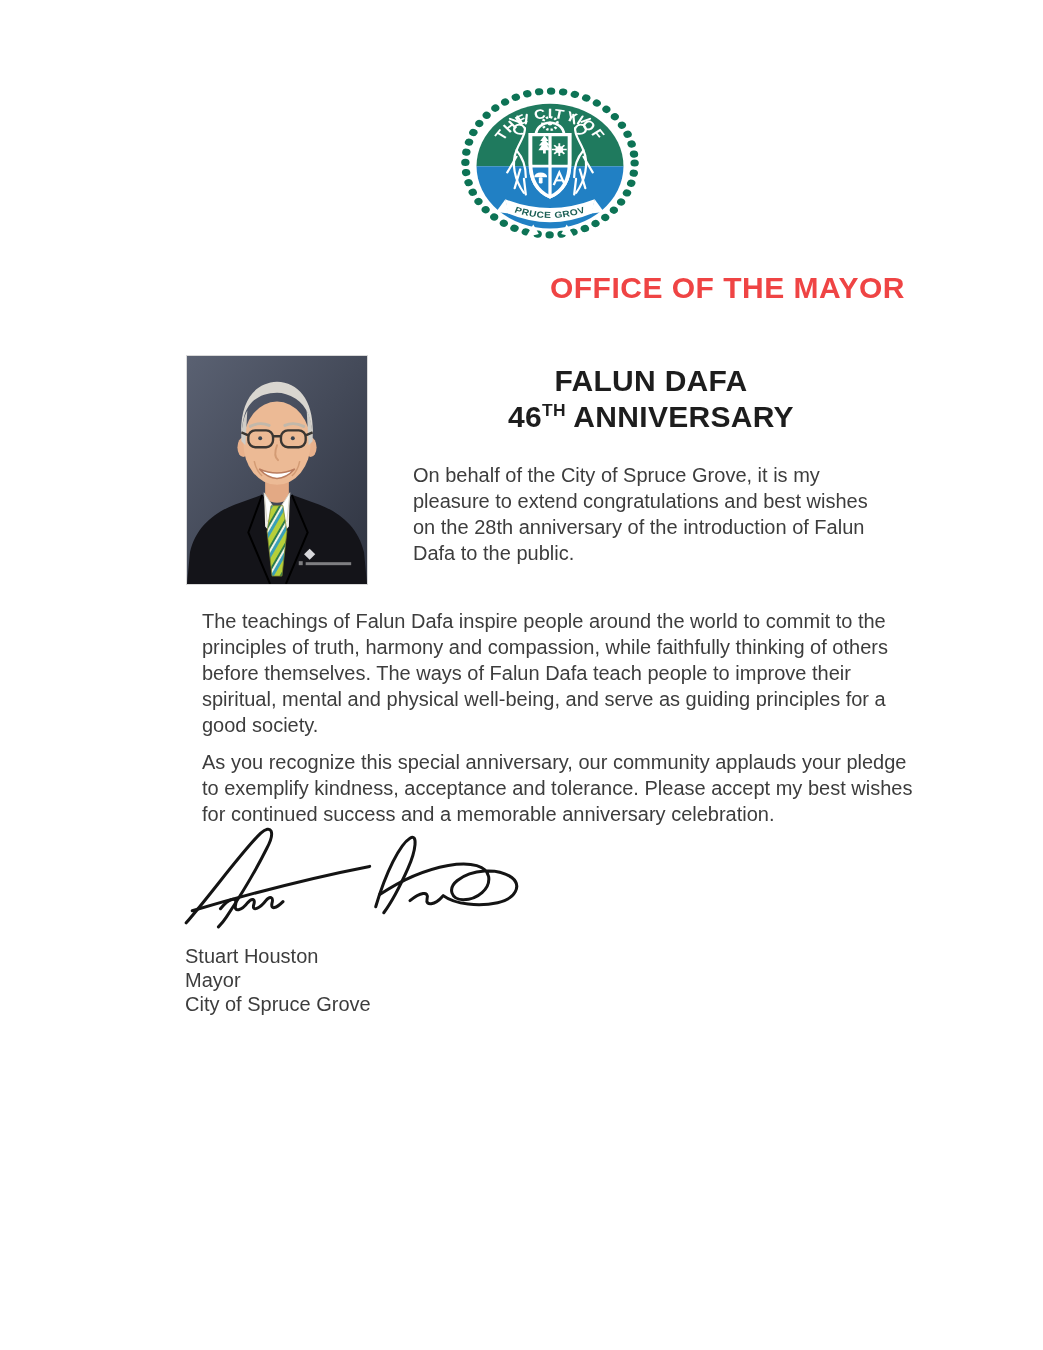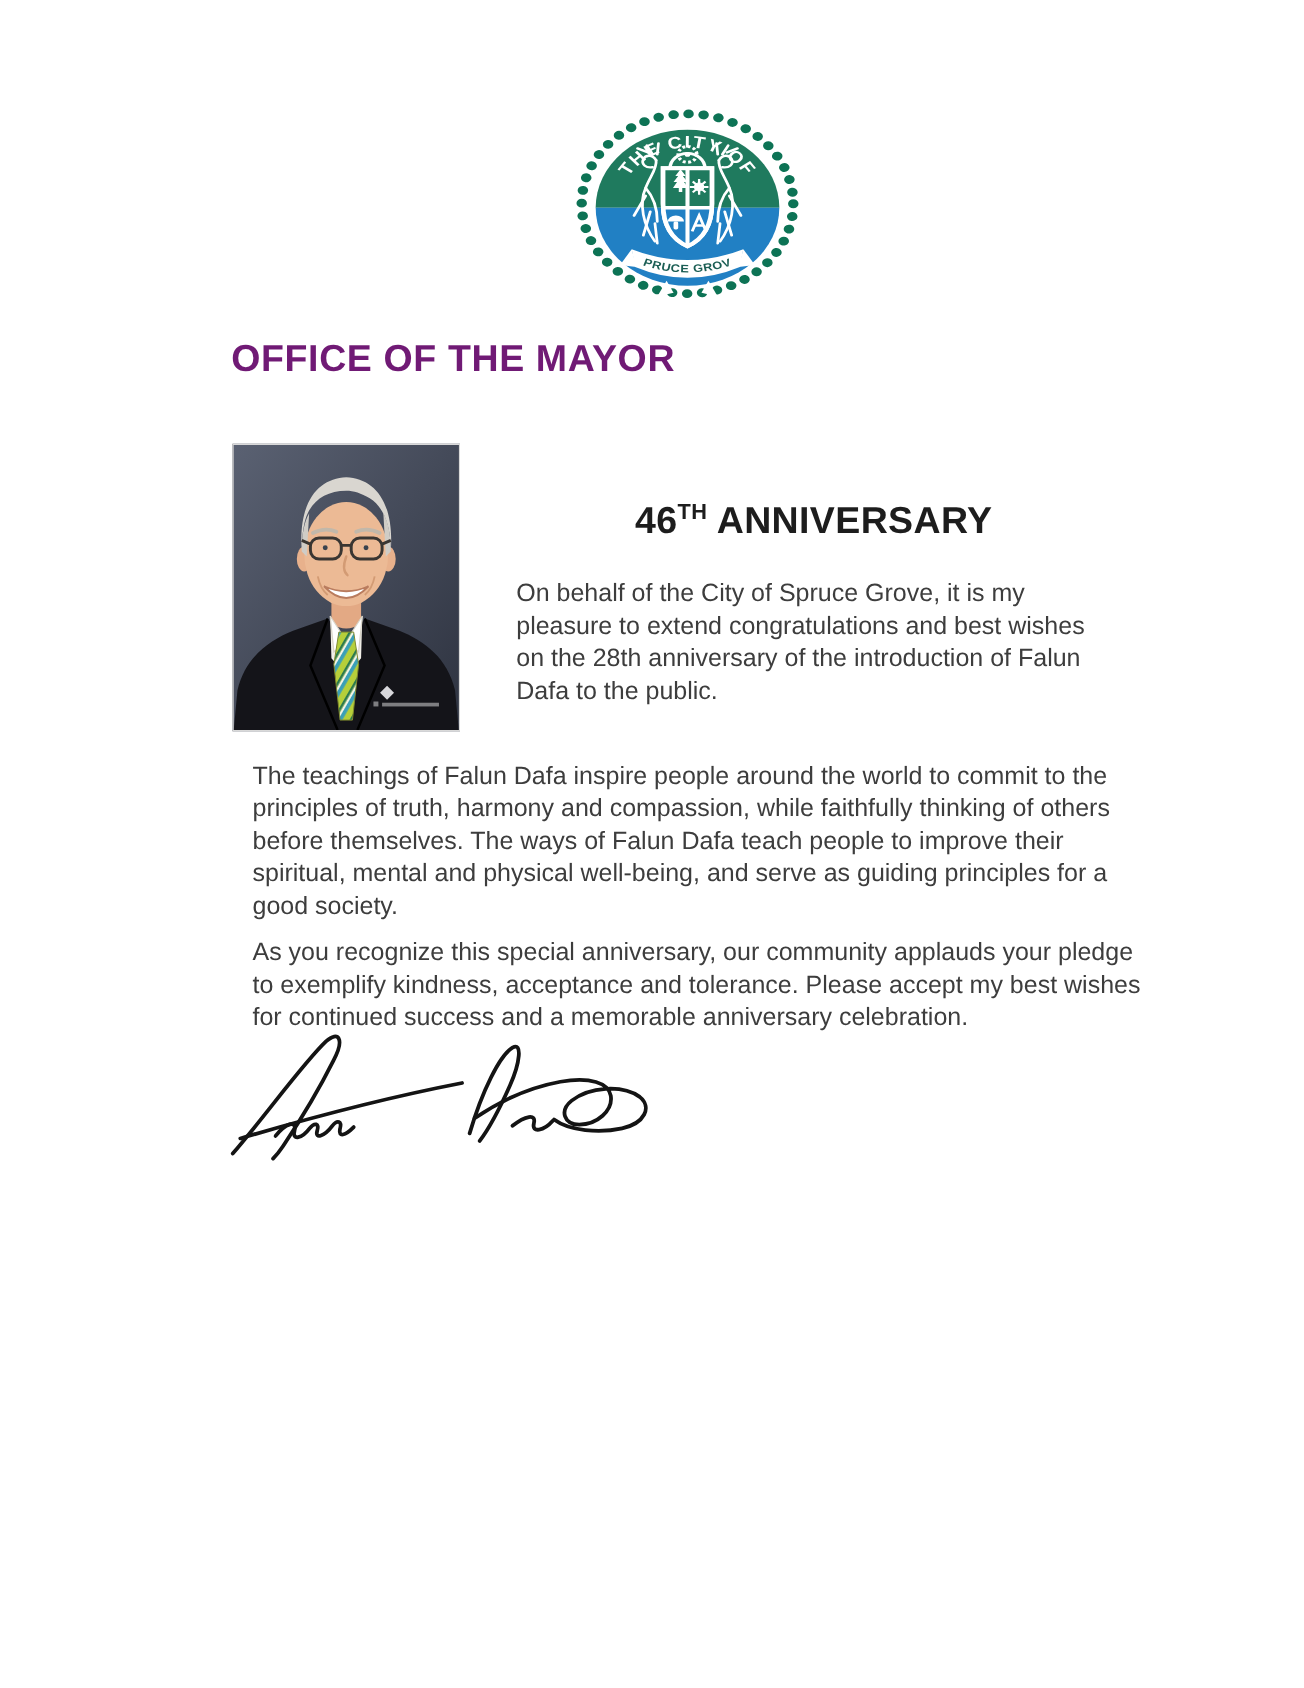--- a/index.html
+++ b/index.html
@@ -9,22 +9,22 @@
     background:#ffffff;
     font-family:"Liberation Sans","DejaVu Sans",sans-serif;
     overflow:hidden;
   }
   
   .seal-wrap{position:absolute;left:457px;top:84px;width:186px;height:158px;}
   .seal-wrap svg{width:100%;height:100%;display:block;}
   
   .office-title{
     position:absolute;left:185px;top:271px;width:720px;margin:0;
-    text-align:left;font-size:30px;font-weight:bold;letter-spacing:.5px;
-    color:#701a75;
+    text-align:right;font-size:30px;font-weight:bold;letter-spacing:.5px;
+    color:#ef4444;
   }
   
   .photo{
     position:absolute;left:186px;top:355px;width:182px;height:230px;
     border:1px solid #d9d9d9;box-sizing:border-box;background:#3a3f4c;
   }
   .photo svg{width:100%;height:100%;display:block;}
   .right-col{position:absolute;left:396px;top:357px;width:510px;}
   .headline{
     margin:6px 0 0 0;text-align:center;
@@ -180,21 +180,21 @@
 
       <g opacity="0.45">
         <rect x="113" y="207" width="4" height="4" fill="#ffffff"></rect>
         <rect x="120" y="208" width="46" height="3" fill="#ffffff"></rect>
       </g>
     </svg>
   </div>
 
   <div class="right-col">
     <h2 class="headline">
-      <br>
+      <span>FALUN DAFA</span><br>
       <span>46</span><sup>TH</sup><span> ANNIVERSARY</span>
     </h2>
     <p class="body-text">On behalf of the City of Spruce Grove, it is my pleasure to extend congratulations and best wishes on the 28th anniversary of the introduction of Falun Dafa to the public.</p>
   </div>
 
   <p class="body-text p3">As you recognize this special anniversary, our community applauds your pledge to exemplify kindness, acceptance and tolerance. Please accept my best wishes for continued success and a memorable anniversary celebration.</p>
   <p class="body-text p2">The teachings of Falun Dafa inspire people around the world to commit to the principles of truth, harmony and compassion, while faithfully thinking of others before themselves. The ways of Falun Dafa teach people to improve their spiritual, mental and physical well-being, and serve as guiding principles for a good society.</p>
 
   <div class="signature">
     <svg viewBox="0 0 345 125">
@@ -202,14 +202,19 @@
         <path d="M10,106 C36,76 66,34 84,17 C94,8 99,15 90,32 C80,52 62,82 50,100 C46,106 44,108 42,110"></path>
         <path d="M44,92 C52,82 61,79 59,88 C57,96 65,94 71,86 C75,81 79,82 77,88 C75,95 83,92 89,84 C93,79 97,80 95,87 C94,93 99,92 106,85"></path>
         <path d="M16,94 C70,78 130,62 192,50"></path>
         <path d="M198,90 C208,56 222,28 232,22 C240,17 238,34 230,52 C222,70 212,88 206,96"></path>
         <path d="M202,78 C224,63 248,53 270,49 C294,45 308,50 310,60 C312,72 299,83 285,83 C273,83 269,72 279,64 C293,53 319,51 333,61 C343,69 337,82 319,86 C301,90 277,88 265,79"></path>
         <path d="M232,84 C242,76 251,74 249,82 C247,90 257,88 264,80"></path>
       </g>
     </svg>
   </div>
 
+  <div class="signer">
+    <div>Stuart Houston</div>
+    <div>Mayor</div>
+    <div>City of Spruce Grove</div>
+  </div>
 
 </div>
 
 </body></html>

